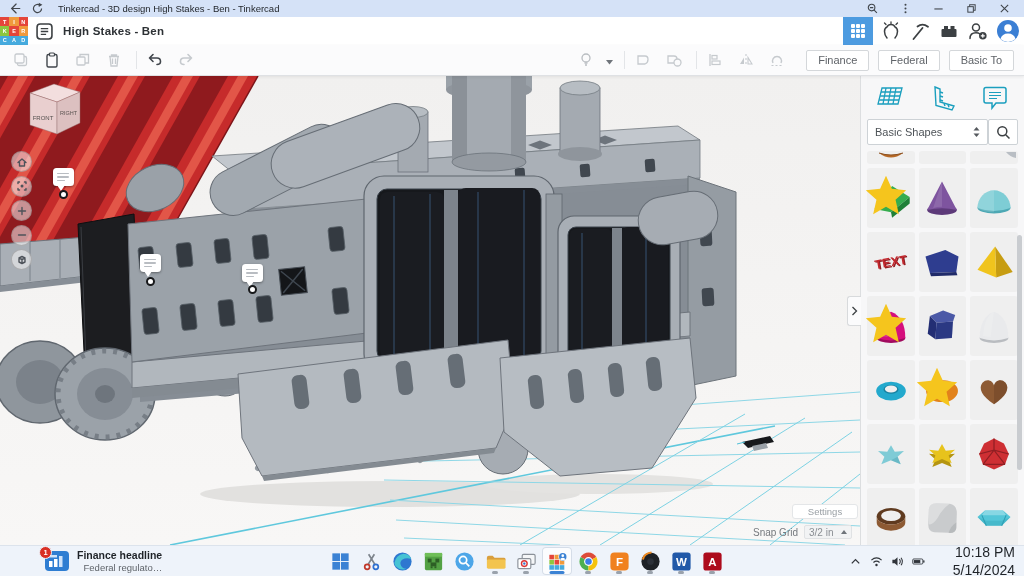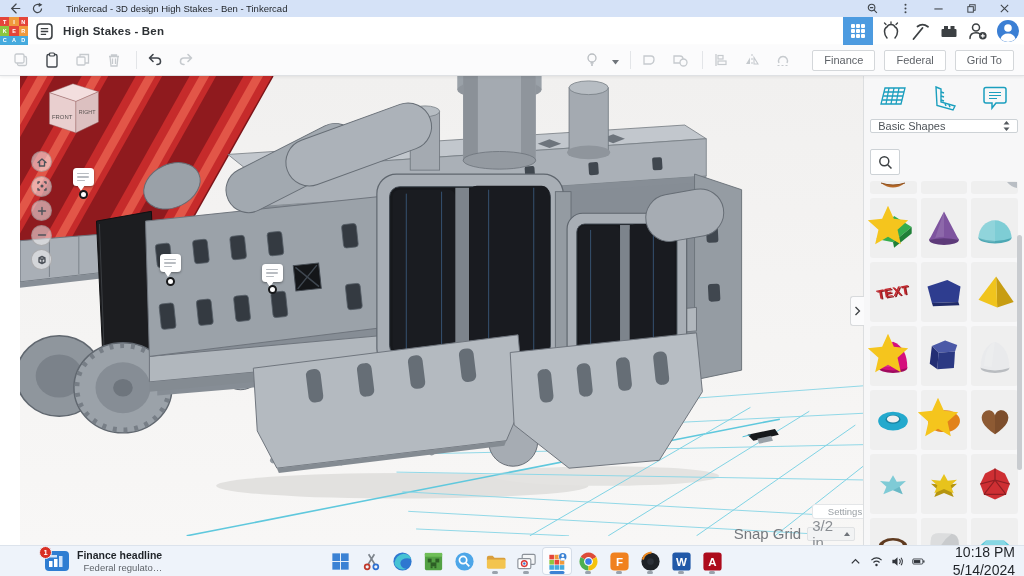--- a/index.html
+++ b/index.html
@@ -2,21 +2,21 @@
 <html><head>
 <meta charset="utf-8">
 <style>
   * { margin:0; padding:0; box-sizing:border-box; }
   html,body { width:1024px; height:576px; overflow:hidden; font-family:"Liberation Sans", sans-serif; background:#fff; }
 
   
   .titlebar { height:17px; background:#d5e2f7; display:flex; align-items:center; padding:0 6px 0 8px; }
   .titlebar svg { display:block; }
   .tb-ico { width:13px; height:13px; margin-right:10px; }
-  .titlebar-title { font-size:9.5px; color:#1f2328; margin-left:12px; white-space:nowrap; }
+  .titlebar-title { font-size:9.5px; color:#1f2328; margin-left:4px; white-space:nowrap; }
   .titlebar-right { margin-left:auto; display:flex; align-items:center; gap:22px; padding-right:8px; }
   .titlebar-right svg { width:11px; height:11px; }
 
   
   .appheader { height:28px; background:#fff; display:flex; align-items:center; }
   .tklogo { width:28px; height:28px; display:grid; grid-template-columns:repeat(3,1fr); grid-template-rows:repeat(3,1fr); }
   .tklogo span { display:flex; align-items:center; justify-content:center; color:#fff; font-size:5.5px; font-weight:bold; }
   .hdr-list { margin-left:8px; }
   .hdr-title { margin-left:10px; font-size:11.5px; font-weight:bold; color:#2d3135; letter-spacing:.2px; }
   .hdr-right { margin-left:auto; display:flex; align-items:center; gap:7px; padding-right:4px; }
@@ -25,43 +25,43 @@
 
   
   .toolbar { height:31px; background:#fbfbfc; border-bottom:1px solid #dfe1e4; display:flex; align-items:center; padding:0 10px; position:relative; z-index:4; box-shadow:0 1px 3px rgba(0,0,0,.07); }
   .t-ico { width:22px; height:22px; display:grid; place-items:center; margin-right:9px; }
   .t-sep { width:1px; height:18px; background:#e3e5e8; margin:0 7px 0 2px; }
   .toolbar-right { margin-left:auto; display:flex; align-items:center; }
   .t-btn { border:1px solid #d4d7da; border-radius:2px; background:#fff; color:#5f6368; font-size:11px; padding:3.5px 11px; margin-left:9px; }
 
   
   .main { display:flex; height:469px; }
-  .canvas { position:relative; width:860px; height:469px; background:linear-gradient(#f1f0ef,#f8f7f6); overflow:hidden;margin-left:20px; }
+  .canvas { position:relative; width:860px; height:469px; background:linear-gradient(#f1f0ef,#f8f7f6); overflow:hidden; }
   .scene { position:absolute; inset:0; }
 
   .viewnav { position:absolute; left:11px; top:75px; width:22px; z-index:6; }
   .navbtn { width:21px; height:21px; border-radius:50%; background:rgba(248,245,245,.55); border:1px solid rgba(105,105,105,.38); display:grid; place-items:center; margin-bottom:3.5px; }
   .navbtn svg { width:12px; height:12px; stroke:#4e535a; stroke-width:1.4; fill:none; stroke-linecap:round; stroke-linejoin:round; }
 
   .pin { position:absolute; width:21px; height:18px; background:#fff; border-radius:3.5px; box-shadow:0 1px 2.5px rgba(0,0,0,.4); display:flex; flex-direction:column; justify-content:center; gap:2px; padding-left:4px; z-index:5; }
   .pin i { display:block; width:12px; height:1.6px; background:#b9bdc2; border-radius:1px; }
   .pin i:last-child { width:8px; }
   .pin::after { content:""; position:absolute; left:4px; bottom:-5px; border-left:4px solid transparent; border-right:4px solid transparent; border-top:6px solid #fff; }
   .pin-dot { position:absolute; width:9px; height:9px; border-radius:50%; background:#fff; border:2px solid #17181a; z-index:5; }
 
   .settings-btn { position:absolute; left:792px; top:428px; width:66px; height:15px; background:#fff; border:1px solid #e4e6e8; border-radius:3px; font-size:9.5px; color:#9aa0a5; display:grid; place-items:center; z-index:6; }
-  .snapgrid { position:absolute; top:449px; right:8px; display:flex; align-items:center; gap:6px; font-size:15px; color:#75797e; z-index:6; }
+  .snapgrid { position:absolute; top:449px; right:8px; display:flex; align-items:center; gap:6px; font-size:10px; color:#75797e; z-index:6; }
   .snap-select { width:48px; height:14px; background:#f2f3f4; border:1px solid #e0e2e4; border-radius:2px; display:flex; align-items:center; justify-content:space-between; padding:0 4px; color:#8a8e93; }
   .snap-caret { width:0; height:0; border-left:3.5px solid transparent; border-right:3.5px solid transparent; border-bottom:4px solid #6f747a; }
 
   
   .panel { width:164px; height:469px; background:#f7f7f8; border-left:1px solid #dcdee0; position:relative; display:flex; flex-direction:column; }
   .panel-top { display:flex; justify-content:space-between; padding:7px 14px 6px; }
   .panel-top svg { width:30px; height:30px; }
-  .panel-search { display:flex; gap:16px; padding:0 6px 6px;flex-direction:column; }
+  .panel-search { display:flex; gap:0; padding:0 6px 6px; }
   .cat-select { flex:1; height:26px; background:#fff; border:1px solid #cdd2d6; border-radius:2px; display:flex; align-items:center; justify-content:space-between; padding:0 7px; font-size:11px; color:#4e5358; }
   .search-btn { width:30px; height:26px; background:#fff; border:1px solid #cdd2d6; border-radius:2px; display:grid; place-items:center; }
   .shapes-grid { flex:1; overflow:hidden; padding:0 6px; display:grid; grid-template-columns:repeat(3,1fr); gap:4px; align-content:start; }
   .tile { background:#efefef; border-radius:3px; height:60px; position:relative; display:flex; align-items:center; justify-content:center; }
   .tile svg { width:44px; height:48px; }
   .tile.sliver { height:13px; }
   .tile.sliver svg { width:44px; height:12px; }
   .fav { position:absolute; top:4px; right:7px; width:12px; height:12px; }
   .p-scrollbar { position:absolute; right:2px; top:159px; width:5px; height:235px; background:#c9ccd0; border-radius:3px; }
   .collapse-tab { position:absolute; left:-14px; top:220px; width:14px; height:30px; background:#fbfbfc; border:1px solid #d8dadc; border-right:none; border-radius:3px 0 0 3px; display:grid; place-items:center; }
@@ -252,21 +252,21 @@
         </svg>
       </span>
     <span class="t-ico">
         <svg width="18" height="18" viewBox="0 0 18 18">
           <path d="M5,12 A4.5,4.5 0 1 1 13,12" stroke="#c6cace" stroke-width="1.4" fill="none"></path>
           <path d="M3.5,14.5 H5.5 M7.5,14.5 H9.5 M11.5,14.5 H13.5" stroke="#c6cace" stroke-width="1.2"></path>
         </svg>
       </span>
     <button class="t-btn">Finance</button>
     <button class="t-btn">Federal</button>
-    <button class="t-btn">Grid To</button>
+    <button class="t-btn">Basic To</button>
   </div>
 </div>
 
 <div class="main">
   <div class="canvas">
     <svg class="scene" viewBox="0 0 860 469">
 
       <g>
         <ellipse cx="390" cy="418" rx="190" ry="13" fill="#e2e1df"></ellipse>
         <ellipse cx="598" cy="408" rx="115" ry="10" fill="#e4e3e1"></ellipse>

